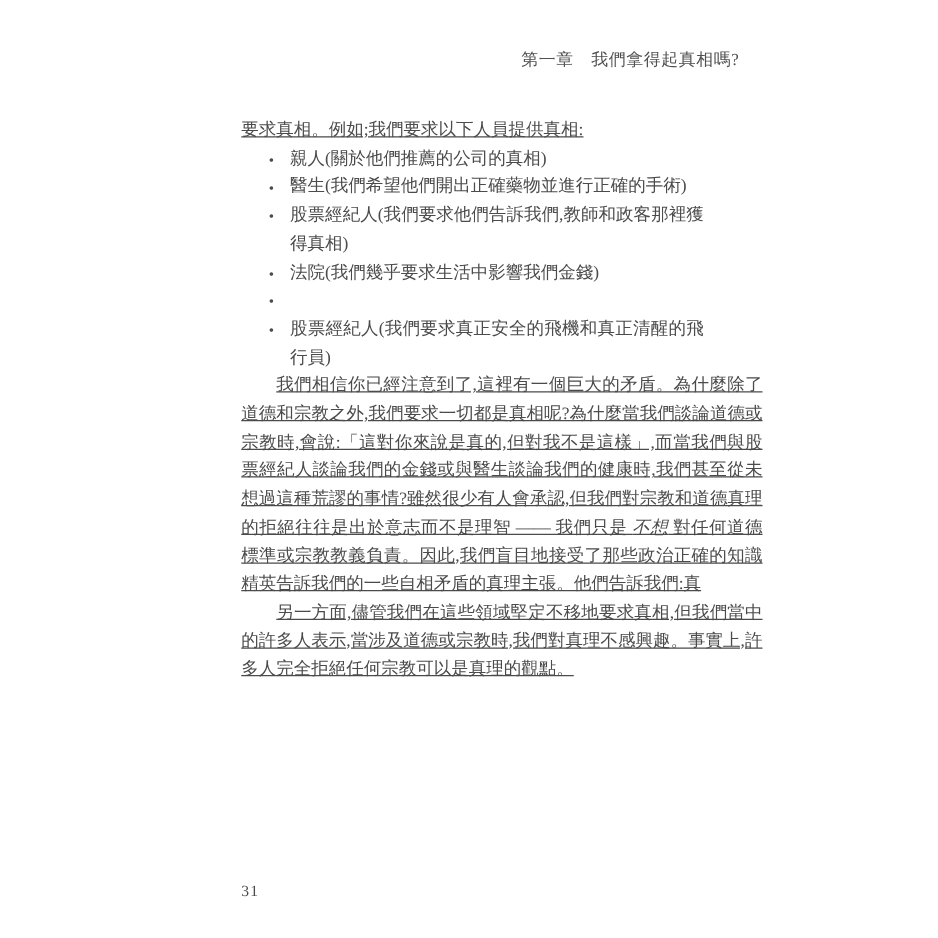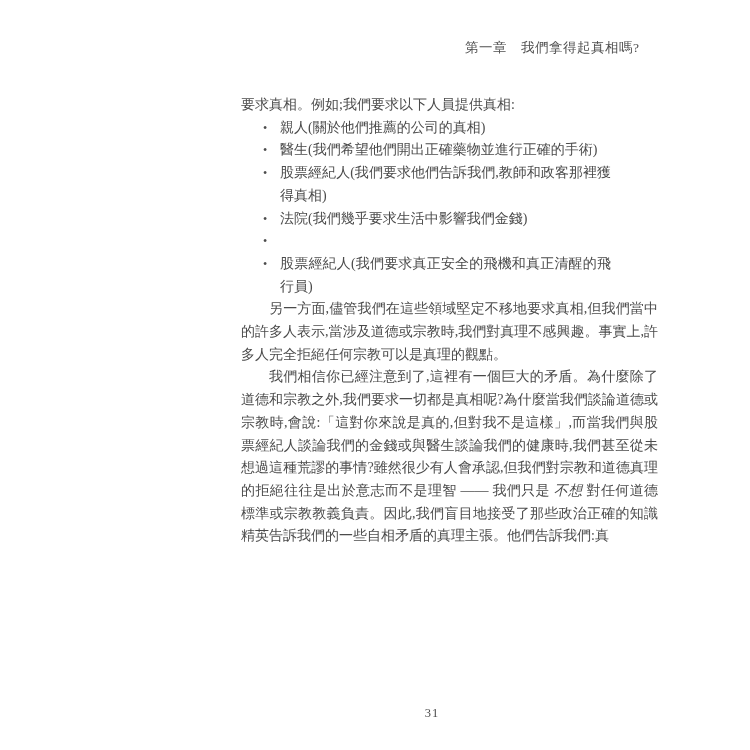--- a/index.html
+++ b/index.html
@@ -8,42 +8,41 @@
     font-family: "Liberation Serif", "DejaVu Serif", serif;
     width: 750px; height: 750px;
     position: relative;
     overflow: hidden;
   }
   .book-page {
     position: absolute;
     inset: 0;
     background: #ffffff;
     color: #4a4a4a;
-    margin-left: 48px;
   }
   .running-head {
     position: absolute;
     top: 39px;
     left: 417px;
     font-size: 13.5px;
     letter-spacing: 0.5px;
     color: #505050;
     white-space: nowrap;
   }
   .body-text {
     position: absolute;
     top: 94px;
     left: 193px;
     width: 417px;
     font-size: 14px;
     line-height: 22.7px;
     color: #4b4b4b;
     text-align: justify;
   }
-  .body-text p { text-align: justify; }
+  .body-text p { text-align: justify; text-decoration: underline; }
   p.indent { text-indent: 2em; }
   ul.truth-list {
     list-style: none;
     margin-right: 47px;
   }
   ul.truth-list li {
     display: flex;
     padding-left: 22px;
   }
   .bullet-marker {
@@ -57,21 +56,21 @@
     text-align: justify;
   }
   em.stress {
     font-style: italic;
   }
   .page-number {
     position: absolute;
     top: 706px;
     left: 193px;
     width: 382px;
-    text-align: center;
+    text-align: left;
     font-size: 12.5px;
     letter-spacing: 1px;
     color: #4a4a4a;
   }
 </style>
 </head>
 <body>
 
 <div class="book-page">
 
@@ -101,21 +100,21 @@
       <li>
         <span class="bullet-marker">•</span>
       </li>
       <li>
         <span class="bullet-marker">•</span>
         <span class="li-text">股票經紀人(我們要求真正安全的飛機和真正清醒的飛行員)</span>
       </li>
     </ul>
 
 
+    <p class="indent"><span>我們相信你已經注意到了,這裡有一個巨大的矛盾。為什麼除了道德和宗教之外,我們要求一切都是真相呢?為什麼當我們談論道德或宗教時,會說:「這對你來說是真的,但對我不是這樣」,而當我們與股票經紀人談論我們的金錢或與醫生談論我們的健康時,我們甚至從未想過這種荒謬的事情?雖然很少有人會承認,但我們對宗教和道德真理的拒絕往往是出於意志而不是理智 —— 我們只是 </span><em class="stress">不想</em><span> 對任何道德標準或宗教教義負責。因此,我們盲目地接受了那些政治正確的知識精英告訴我們的一些自相矛盾的真理主張。他們告訴我們:真</span></p>
+
     <p class="indent">另一方面,儘管我們在這些領域堅定不移地要求真相,但我們當中的許多人表示,當涉及道德或宗教時,我們對真理不感興趣。事實上,許多人完全拒絕任何宗教可以是真理的觀點。</p>
-
-    <p class="indent"><span>我們相信你已經注意到了,這裡有一個巨大的矛盾。為什麼除了道德和宗教之外,我們要求一切都是真相呢?為什麼當我們談論道德或宗教時,會說:「這對你來說是真的,但對我不是這樣」,而當我們與股票經紀人談論我們的金錢或與醫生談論我們的健康時,我們甚至從未想過這種荒謬的事情?雖然很少有人會承認,但我們對宗教和道德真理的拒絕往往是出於意志而不是理智 —— 我們只是 </span><em class="stress">不想</em><span> 對任何道德標準或宗教教義負責。因此,我們盲目地接受了那些政治正確的知識精英告訴我們的一些自相矛盾的真理主張。他們告訴我們:真</span></p>
 
   </div>
 
   <div class="page-number">31</div>
 
 </div>
 
 </body></html>

